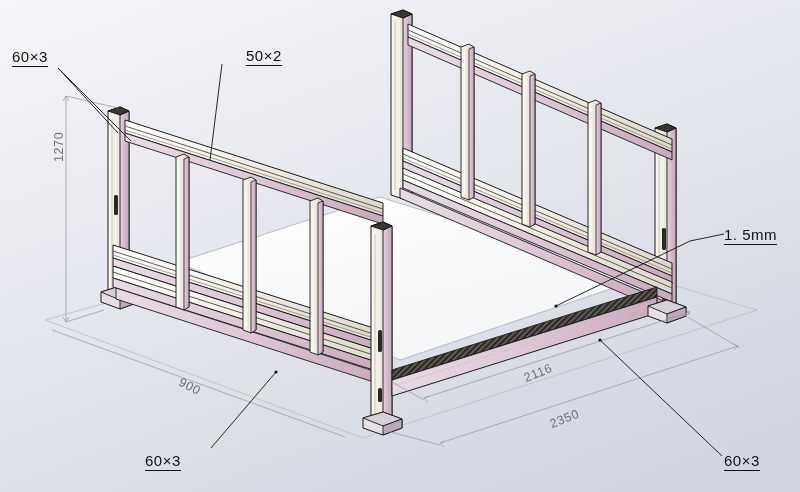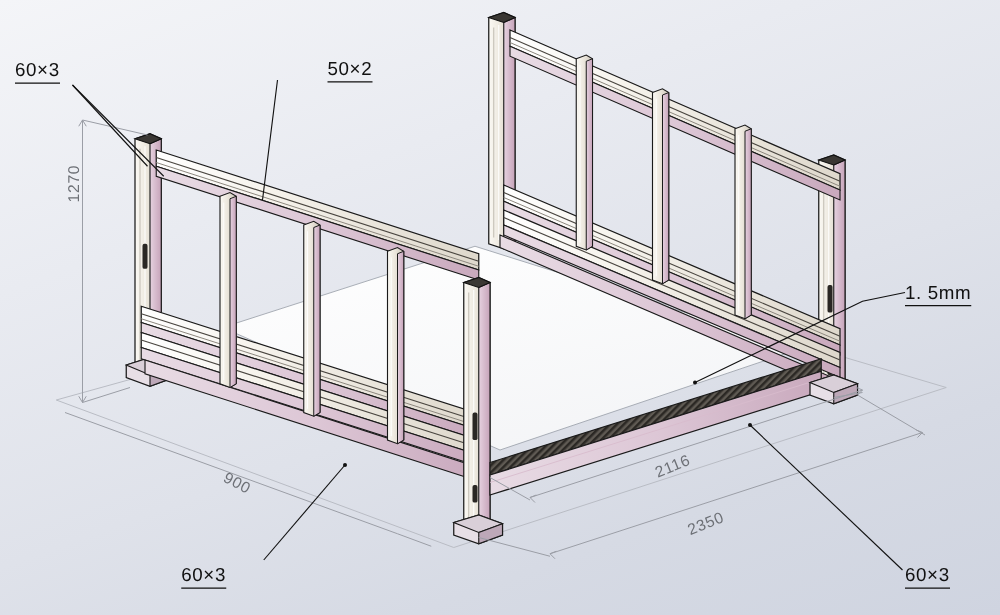--- a/index.html
+++ b/index.html
@@ -272,21 +272,21 @@
       <path d="M 211 448 L 276 372"></path>
       <circle cx="276" cy="372" r="1.6" fill="#111" stroke="none"></circle>
 
       <path d="M 722 456 L 600 340"></path>
       <circle cx="600" cy="340" r="1.6" fill="#111" stroke="none"></circle>
     </g>
   </svg>
 
   <div class="anno anno-call" style="left:12px;top:48px;">60×3</div>
 
-  <div class="anno anno-call" style="left:262px;top:47px;">50×2</div>
+  <div class="anno anno-call" style="left:246px;top:47px;">50×2</div>
 
   <div class="anno anno-call" style="left:724px;top:226px;">1. 5mm</div>
 
   <div class="anno anno-call" style="left:145px;top:452px;">60×3</div>
 
   <div class="anno anno-call" style="left:724px;top:452px;">60×3</div>
 
   <div class="dim" style="left:52px;top:162px;transform:rotate(-90deg);transform-origin:left top;">1270</div>
 
   <div class="dim" style="left:183px;top:375px;transform:rotate(28deg);transform-origin:left top;">900</div>

